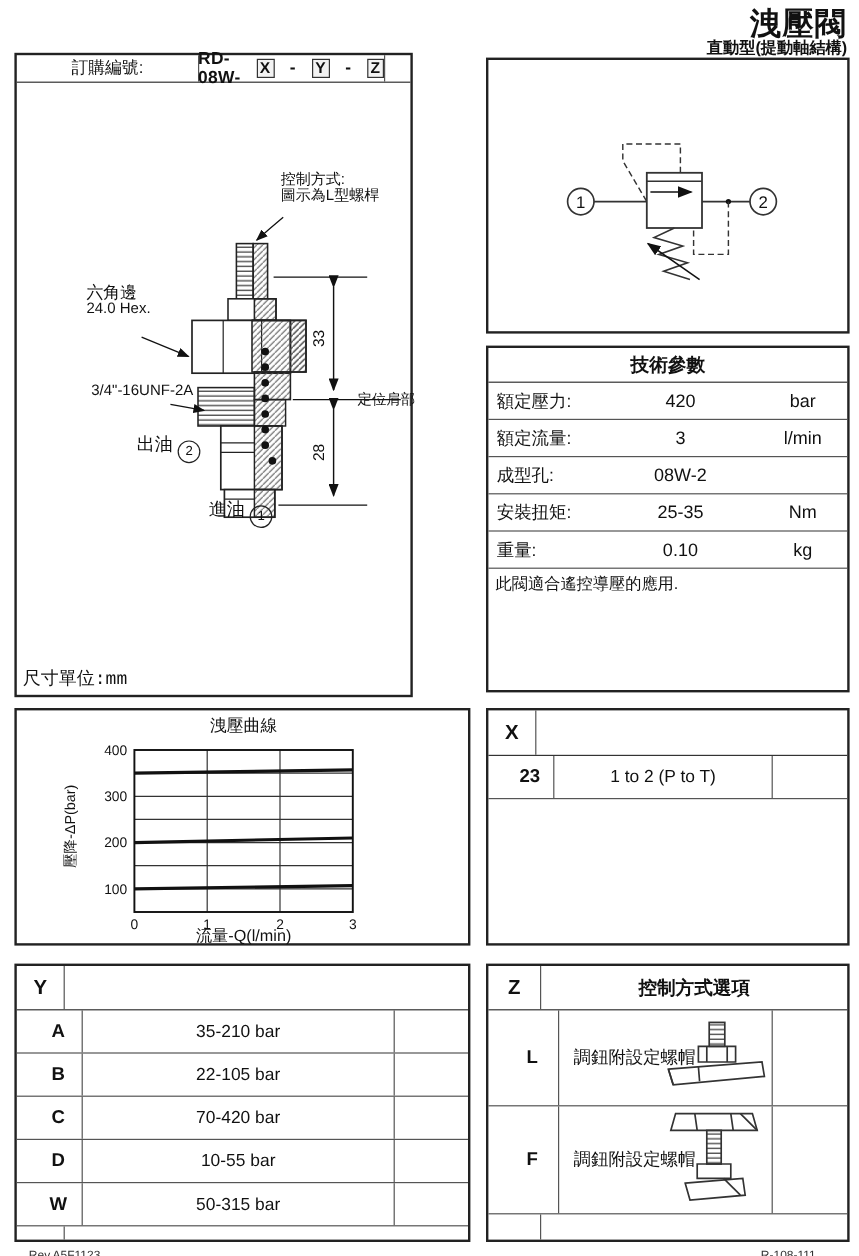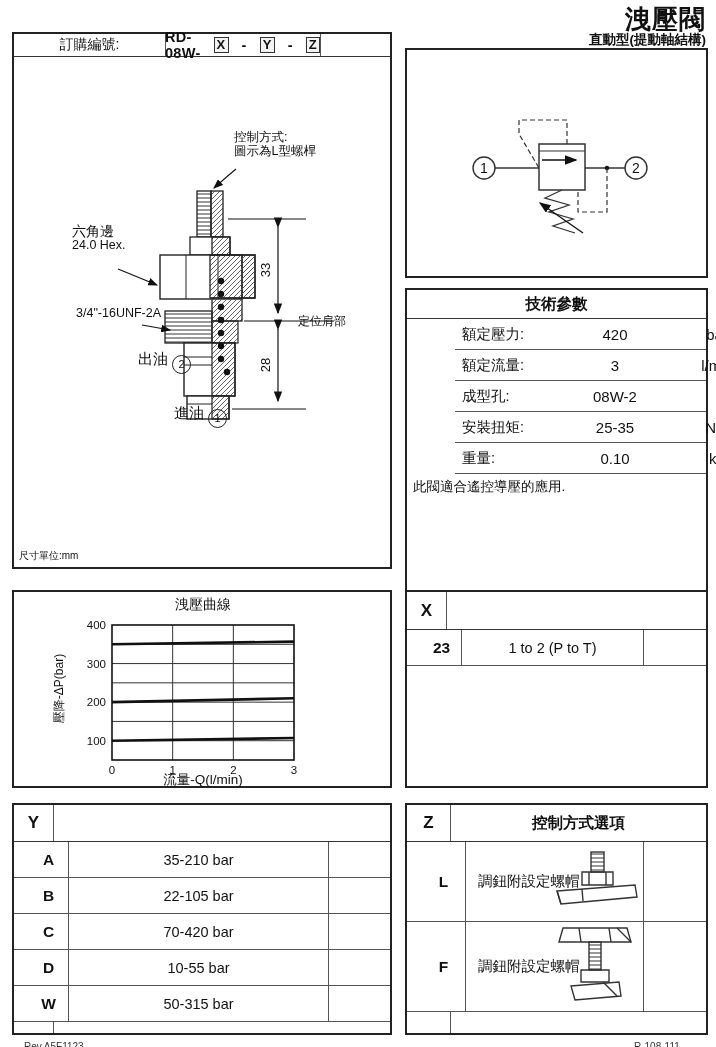--- a/index.html
+++ b/index.html
@@ -14,29 +14,29 @@
   .hdr-title{position:absolute;top:2px;right:10px;font-size:26px;font-weight:bold;letter-spacing:1px;}
   .hdr-sub{position:absolute;top:31px;right:10px;font-size:13.5px;font-weight:bold;}
 
   
   .order-row{position:absolute;left:0;top:0;width:100%;height:23px;border-bottom:1.5px solid #333;display:flex;box-sizing:border-box;}
   .order-label{width:152px;border-right:1.2px solid #555;display:flex;align-items:center;justify-content:center;font-size:14px;box-sizing:border-box;}
   .order-code{width:155px;border-right:1.2px solid #555;display:flex;align-items:center;justify-content:center;font-size:14.5px;font-weight:bold;box-sizing:border-box;letter-spacing:.3px;gap:12px;}
   .order-blank{flex:1;}
   .code-box{display:inline-block;border:1.8px solid #333;background:#f3f3f3;padding:0 2px;margin:0 1px;line-height:14px;font-size:13px;}
 
-  .unit-note{position:absolute;left:5px;bottom:4px;font-size:10px;}
+  .unit-note{position:absolute;left:5px;bottom:4px;font-size:15px;font-family:Liberation Mono, monospace;}
 
   
   .dlabel{position:absolute;font-size:12.5px;line-height:14px;white-space:nowrap;}
   .circle-num{display:inline-flex;align-items:center;justify-content:center;width:17px;height:17px;border:1.4px solid #222;border-radius:50%;font-size:11px;vertical-align:-4px;}
 
   
   .tp-title{height:28px;border-bottom:1.8px solid #333;display:flex;align-items:center;justify-content:center;font-size:15.5px;font-weight:bold;}
-  .tp-row{height:31px;border-bottom:1.4px solid #555;display:grid;grid-template-columns:95px 130px 74px;align-items:center;box-sizing:border-box;margin-left:48px;}
+  .tp-row{height:31px;border-bottom:1.4px solid #555;display:grid;grid-template-columns:95px 130px 74px;align-items:center;box-sizing:border-box;}
   .tp-label{font-size:14.5px;padding-left:7px;}
   .tp-value{font-size:15px;text-align:center;}
   .tp-unit{font-size:15px;text-align:center;}
   .tp-note{font-size:13.5px;padding:4px 6px;}
 
   
   .chart-title{position:absolute;left:98px;top:4px;width:182px;text-align:center;font-size:14px;}
   .chart-ylabel{position:absolute;left:-20px;top:88px;width:130px;text-align:center;font-size:12px;transform:rotate(-90deg);transform-origin:center;}
   .chart-xlabel{position:absolute;left:98px;top:179px;width:182px;text-align:center;font-size:13.5px;}
 
@@ -56,21 +56,21 @@
 
   .footer-txt{position:absolute;top:1041px;font-size:10px;color:#333;}
   svg{display:block;}
 </style>
 </head>
 <body>
 
 <div class="hdr-title">洩壓閥</div>
 <div class="hdr-sub">直動型(提動軸結構)</div>
 
-<div class="box" style="left:12px;top:32px;width:380px;height:537px;">
+<div class="box" style="left:12px;top:44px;width:332px;height:537px;">
   <div class="order-row">
     <div class="order-label">訂購編號:</div>
     <div class="order-code">
       <span>RD-08W-</span>
         <span class="code-box">X</span>
         <span>-</span>
         <span class="code-box">Y</span>
         <span>-</span>
         <span class="code-box">Z</span>
     </div>
@@ -144,21 +144,21 @@
 
   <div class="dlabel" style="left:220px;top:96px;">
     <div>控制方式:</div>
     <div>圖示為L型螺桿</div>
   </div>
   <div class="dlabel" style="left:58px;top:190px;">
     <div style="font-size:14px">六角邊</div>
     <div>24.0 Hex.</div>
   </div>
   <div class="dlabel" style="left:62px;top:272px;">3/4"-16UNF-2A</div>
-  <div class="dlabel" style="left:100px;top:318px;font-size:15px;margin-left:24px;">
+  <div class="dlabel" style="left:100px;top:318px;font-size:15px;">
     <span>出油</span>
     <span class="circle-num">2</span>
   </div>
   <div class="dlabel" style="left:160px;top:372px;font-size:15px;">
     <span>進油</span>
     <span class="circle-num">1</span>
   </div>
   <div class="dlabel" style="left:284px;top:280px;font-size:12px;">定位肩部</div>
 
   <div class="unit-note">尺寸單位:mm</div>
@@ -188,21 +188,21 @@
     <path d="M155,140 L138,148 L162,155 L142,162 L166,169 L146,176 L168,183" fill="none" stroke="#333" stroke-width="1.3"></path>
     <line x1="176" y1="183" x2="133" y2="153" stroke="#111" stroke-width="1.3" marker-end="url(#arr2)"></line>
 
     <circle cx="77" cy="118" r="11" fill="#fff" stroke="#333" stroke-width="1.4"></circle>
     <text x="77" y="123" text-anchor="middle" font-size="14" fill="#111">1</text>
     <circle cx="229" cy="118" r="11" fill="#fff" stroke="#333" stroke-width="1.4"></circle>
     <text x="229" y="123" text-anchor="middle" font-size="14" fill="#111">2</text>
   </svg>
 </div>
 
-<div class="box" style="left:405px;top:288px;width:303px;height:342px;">
+<div class="box" style="left:405px;top:288px;width:303px;height:289px;">
   <div class="tp-title">技術參數</div>
   <div>
       <div class="tp-row">
         <div class="tp-label">額定壓力:</div>
         <div class="tp-value">420</div>
         <div class="tp-unit">bar</div>
       </div>
       <div class="tp-row">
         <div class="tp-label">額定流量:</div>
         <div class="tp-value">3</div>

